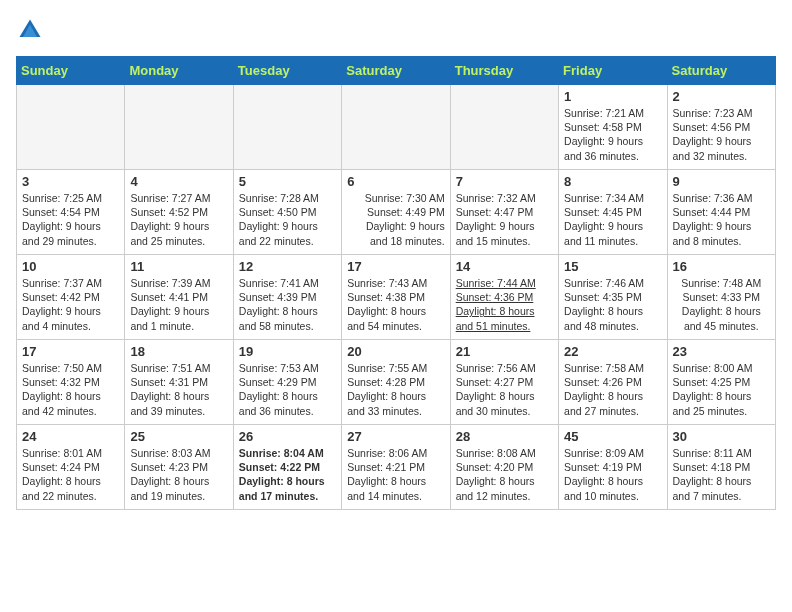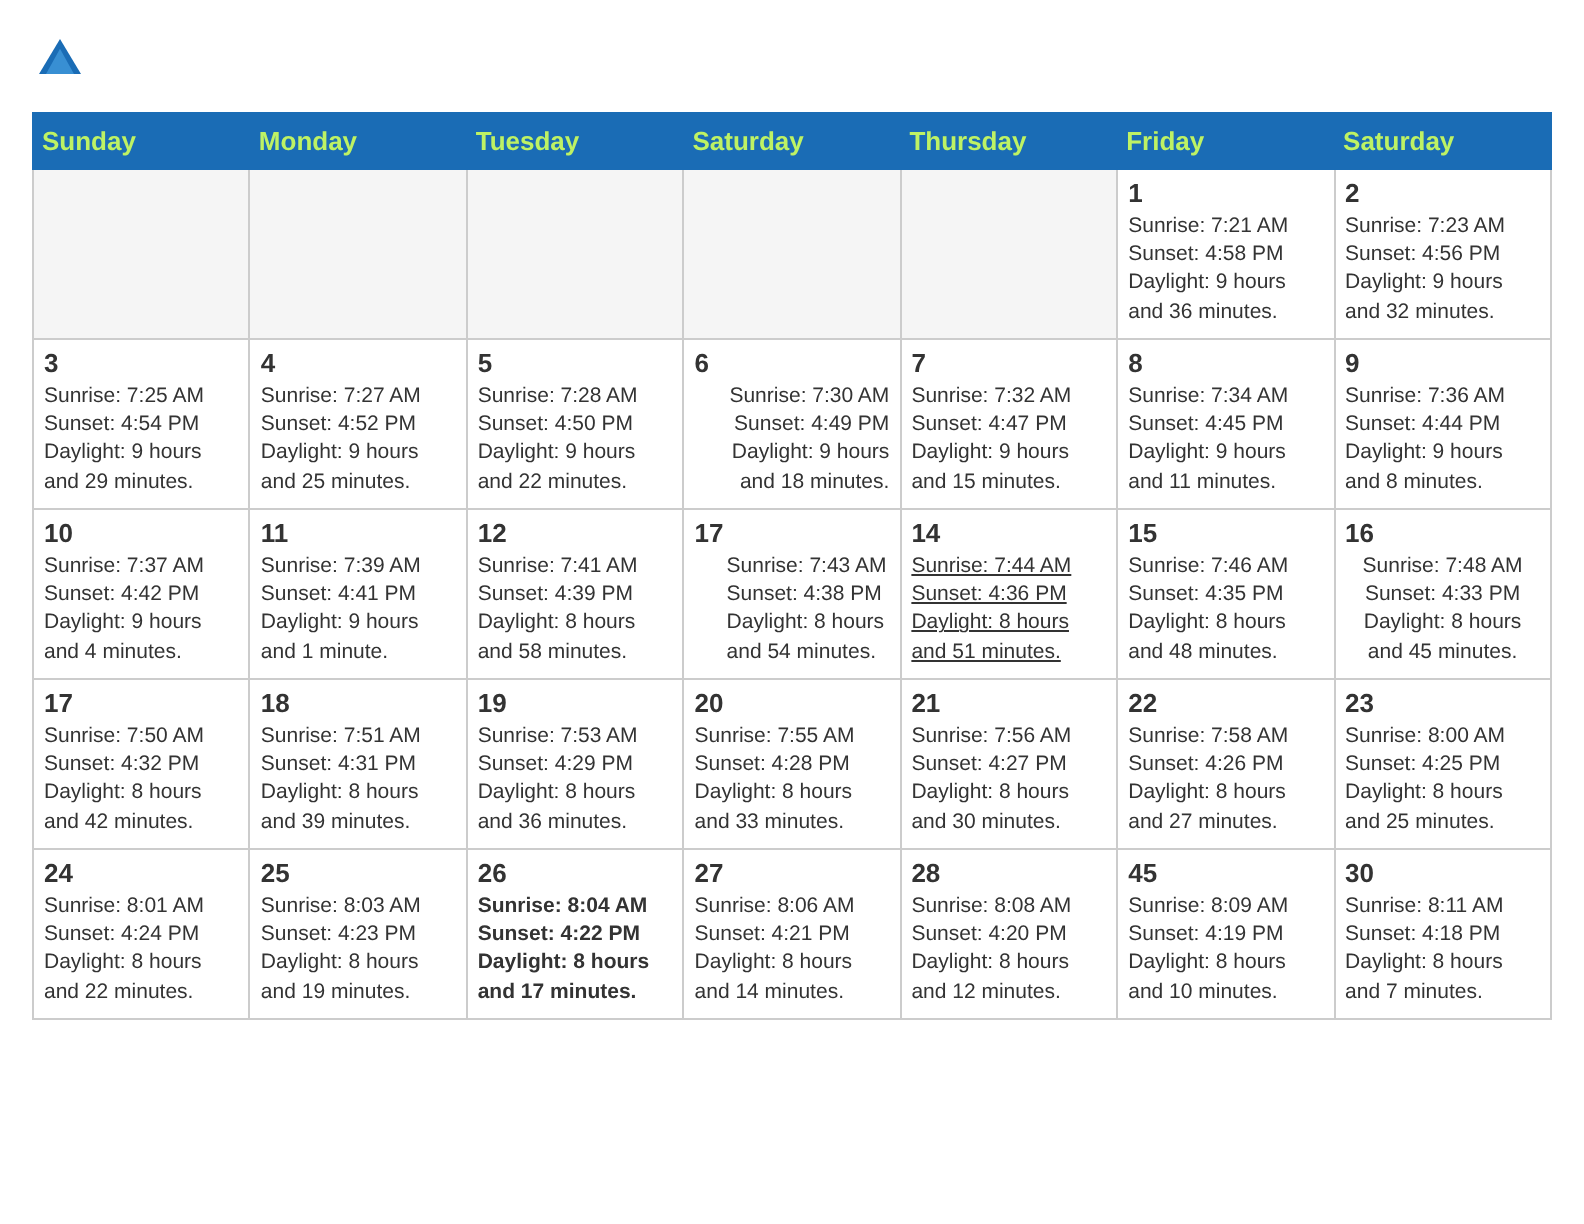--- a/index.html
+++ b/index.html
@@ -201,21 +201,21 @@
 Daylight: 9 hours and 1 minute.</div>
         </td>
         <td>
           <span class="day-num">12</span>
           <div class="day-info" style="white-space: pre-line;">Sunrise: 7:41 AM
 Sunset: 4:39 PM
 Daylight: 8 hours and 58 minutes.</div>
         </td>
         <td>
           <span class="day-num">17</span>
-          <div class="day-info" style="white-space: pre-line; margin-left: 16px;">Sunrise: 7:43 AM
+          <div class="day-info" style="white-space: pre-line;">Sunrise: 7:43 AM
 Sunset: 4:38 PM
 Daylight: 8 hours and 54 minutes.</div>
         </td>
         <td>
           <span class="day-num">14</span>
           <div class="day-info" style="white-space: pre-line; text-decoration: underline;">Sunrise: 7:44 AM
 Sunset: 4:36 PM
 Daylight: 8 hours and 51 minutes.</div>
         </td>
         <td>

